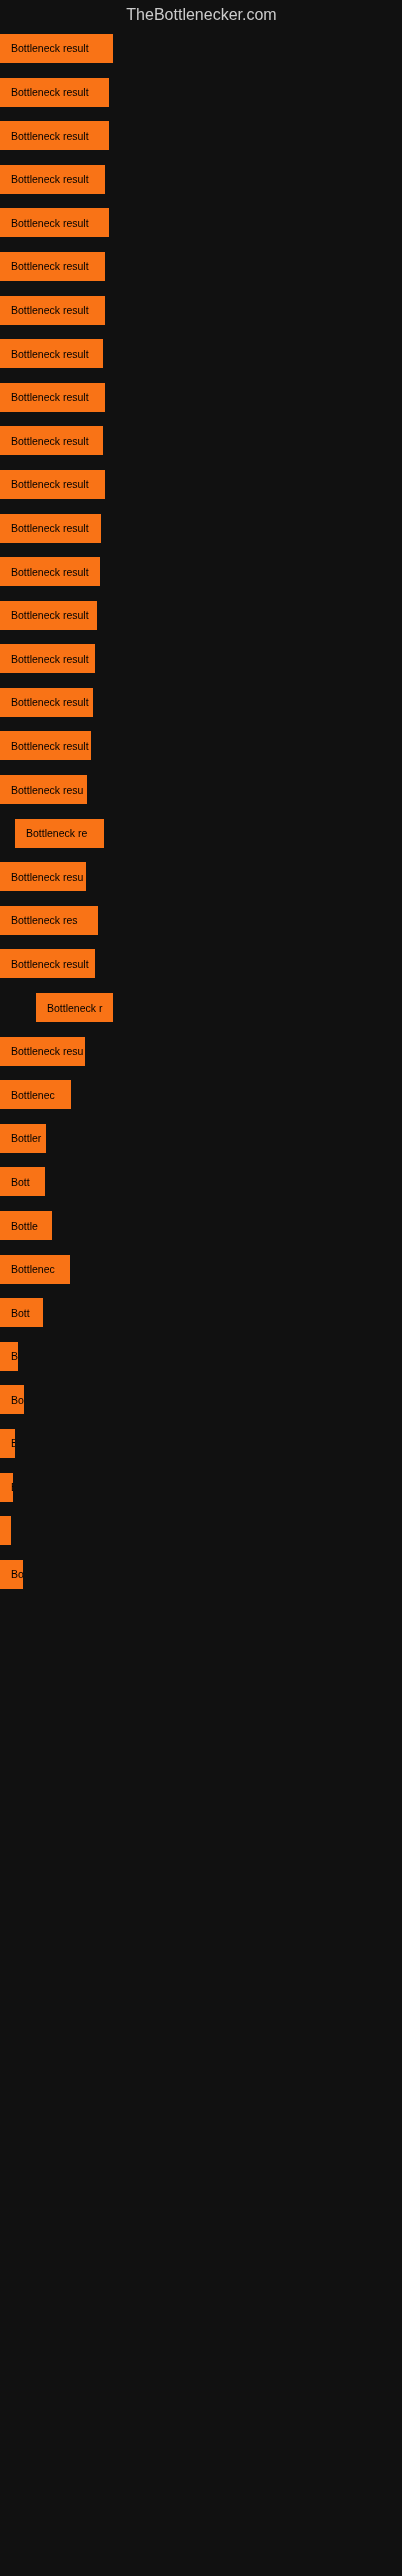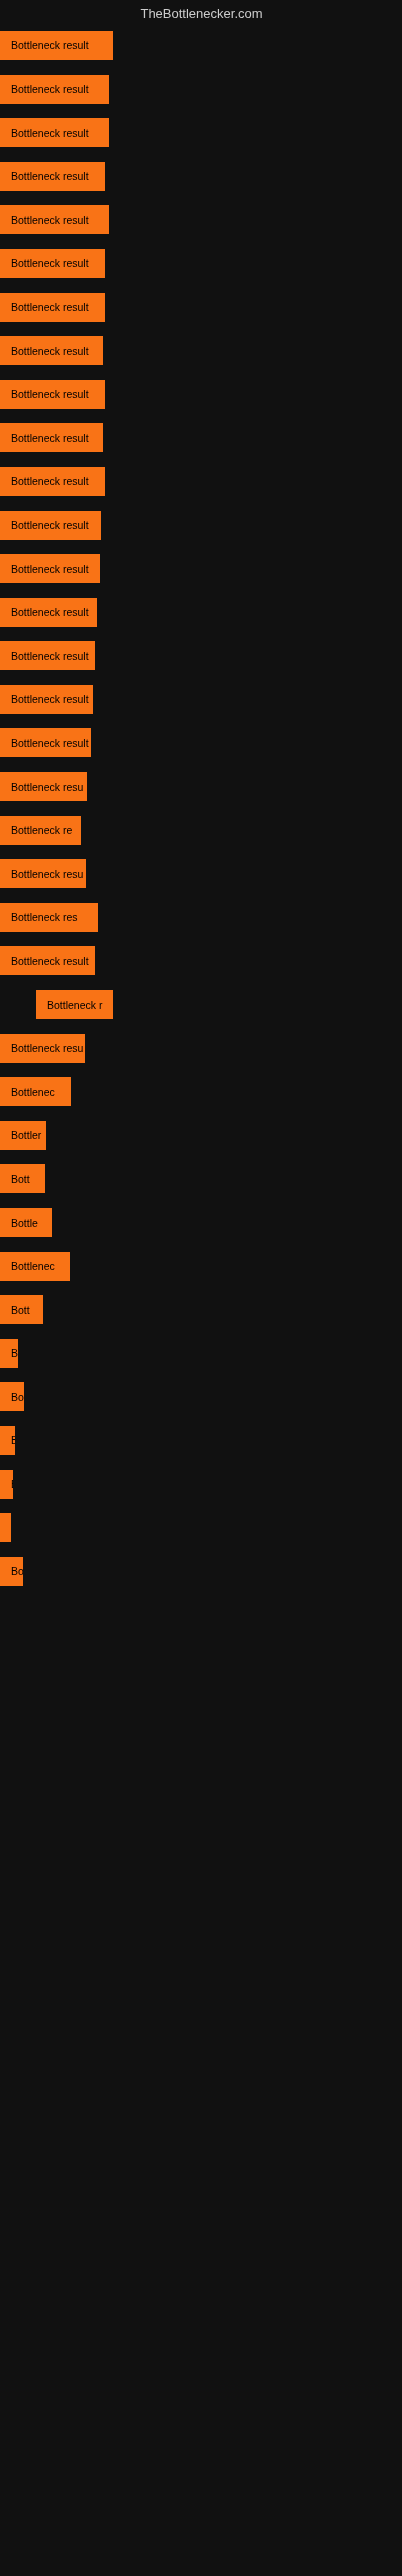--- a/index.html
+++ b/index.html
@@ -10,21 +10,21 @@
     body {
       background-color: #111111;
       width: 403px;
       min-height: 2576px;
       font-family: Arial, sans-serif;
       position: relative;
     }
     .site-title {
       text-align: center;
       color: #cccccc;
-      font-size: 13px;
+      font-size: 16px;
       padding: 6.4px 0 3.2px 0;
     }
     .bar-container {
       position: relative;
       height: 42px;
       display: flex;
       align-items: center;
       margin-bottom: 1.6px;
     }
     .bar {
@@ -137,21 +137,21 @@
       <div class="bar" style="width: 91px;">
         <span class="bar-label">Bottleneck result</span>
       </div>
     </div>
     <div class="bar-container">
       <div class="bar" style="width: 87px;">
         <span class="bar-label">Bottleneck resu</span>
       </div>
     </div>
     <div class="bar-container">
-      <div class="bar" style="width: 81px;">
+      <div class="bar" style="width: 89px; margin-left: 15px;">
         <span class="bar-label">Bottleneck re</span>
       </div>
     </div>
     <div class="bar-container">
       <div class="bar" style="width: 86px;">
         <span class="bar-label">Bottleneck resu</span>
       </div>
     </div>
     <div class="bar-container">
       <div class="bar" style="width: 98px;">

